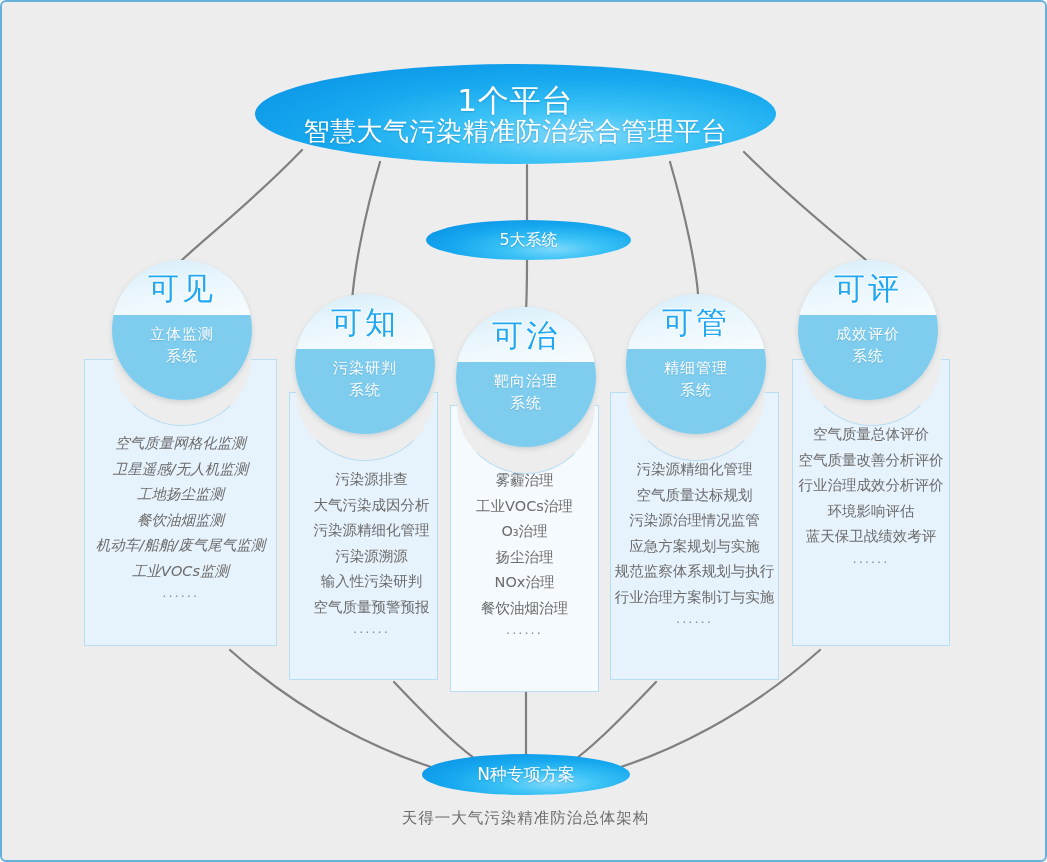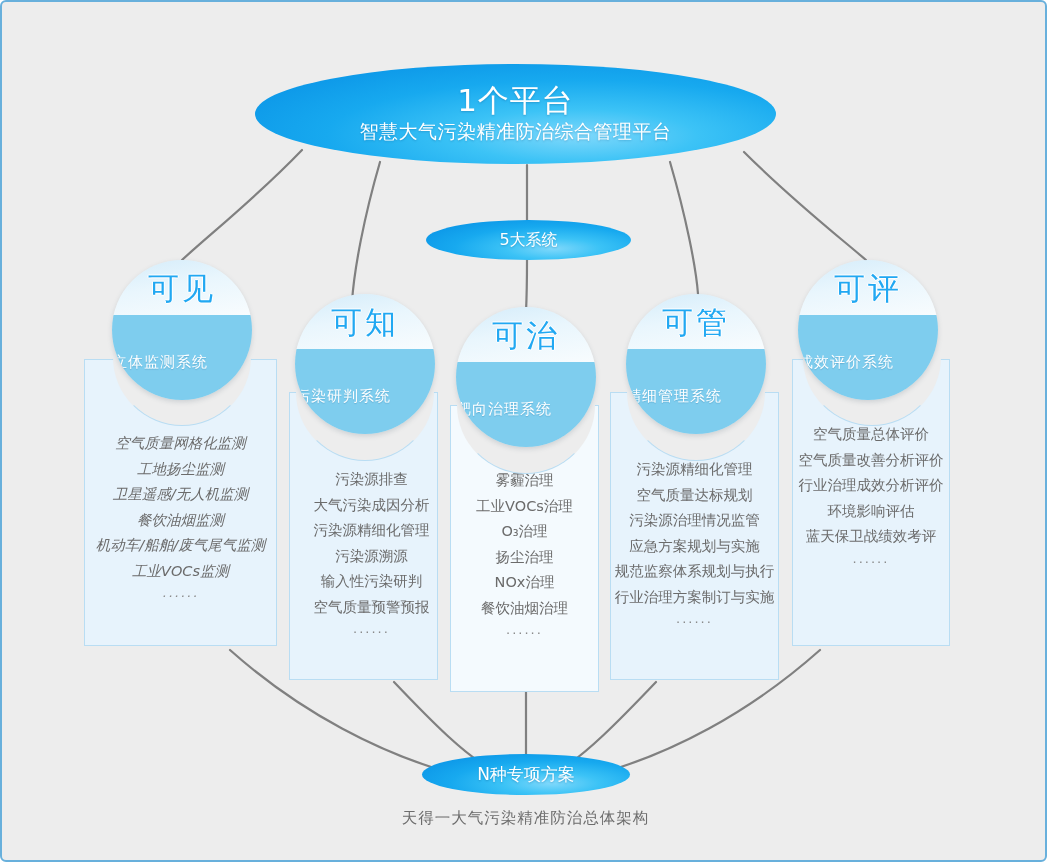--- a/index.html
+++ b/index.html
@@ -48,21 +48,21 @@
     width: 521px;
     height: 100px;
   }
   #platform-title {
     font-size: 31px;
     line-height: 34px;
     letter-spacing: 1px;
     text-shadow: 0 1px 2px rgba(0,60,110,.25);
   }
   #platform-subtitle {
-    font-size: 19px;
+    font-size: 26px;
     line-height: 28px;
     letter-spacing: .5px;
     text-shadow: 0 1px 2px rgba(0,60,110,.25);
   }
   #systems-capsule {
     left: 424px;
     top: 218px;
     width: 205px;
     height: 40px;
     font-size: 16px;
@@ -128,21 +128,21 @@
     background: linear-gradient(170deg, #d4ecfa 0%, #e9f6fd 45%, #f8fcfe 100%);
     display: flex;
     align-items: center;
     justify-content: center;
   }
   .pillar .bottom-half {
     position: absolute;
     left: 0; top: 55px; right: 0; bottom: 0;
     background: #7ecdee;
     display: flex;
-    flex-direction: row;
+    flex-direction: column;
     align-items: center;
     justify-content: flex-start;
     padding-top: 8px;
     box-sizing: border-box;
   }
   .pillar-key {
     font-size: 31px;
     line-height: 34px;
     color: #21a8f2;
     letter-spacing: 3px;
@@ -200,22 +200,22 @@
   </div>
 
   <div class="capsule" id="systems-capsule">
     <span>5大系统</span>
   </div>
 
   <div class="panel" style="left:82px; top:357px; width:193px; height:287px;font-style:italic;">
     <div class="notch" style="left:28px; top:-72px; width:138px; height:138px;"></div>
     <div class="items" style="margin-top:71px;">
       <div class="item">空气质量网格化监测</div>
+      <div class="item">卫星遥感/无人机监测</div>
       <div class="item">工地扬尘监测</div>
-      <div class="item">卫星遥感/无人机监测</div>
       <div class="item">餐饮油烟监测</div>
       <div class="item">机动车/船舶/废气尾气监测</div>
       <div class="item">工业VOCs监测</div>
       <div class="ellipsis">······</div>
     </div>
   </div>
 
   <div class="panel" style="left:287px; top:390px; width:149px; height:288px;">
     <div class="notch" style="left:6px; top:-70px; width:138px; height:138px;"></div>
     <div class="items" style="margin-top:74px;margin-left:16px;">

